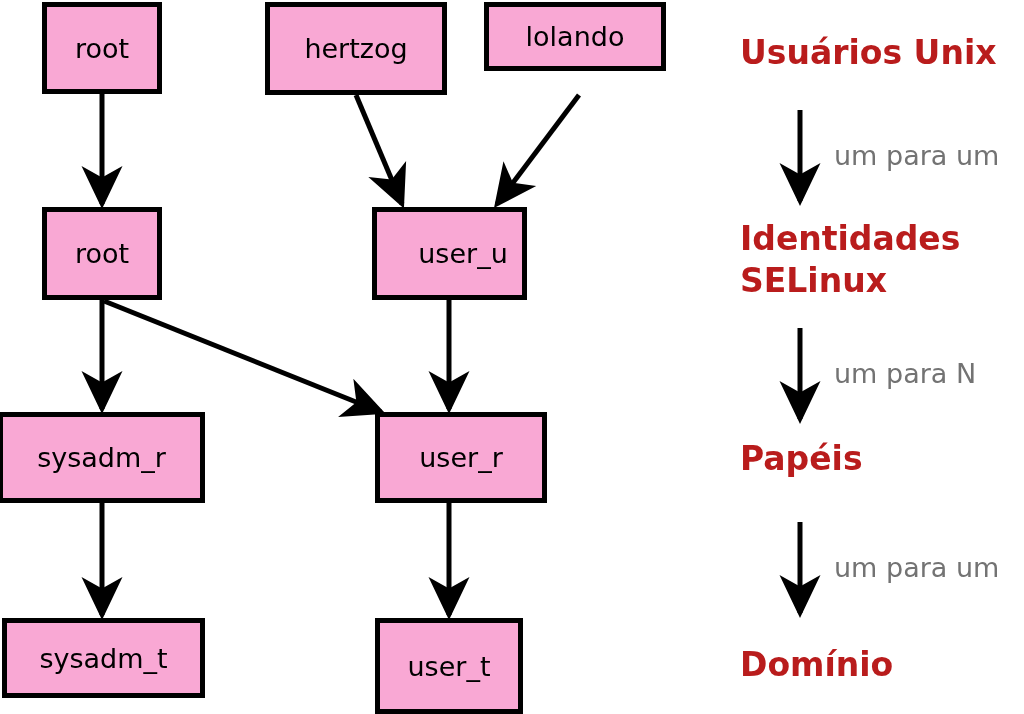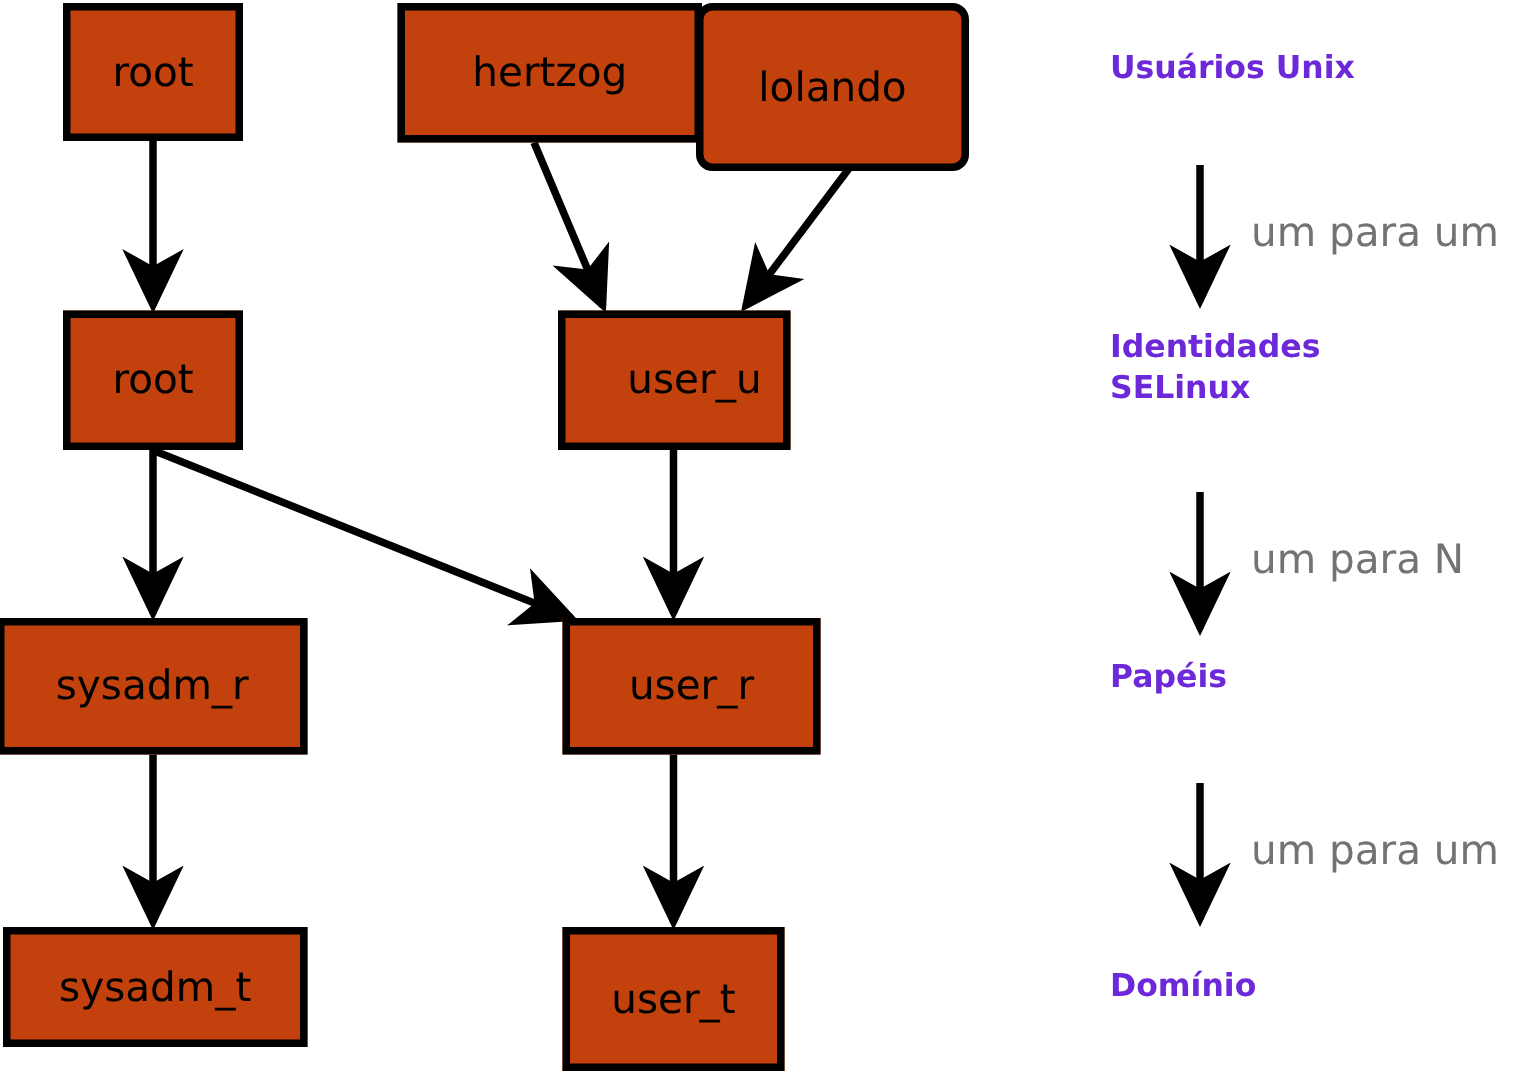--- a/index.html
+++ b/index.html
@@ -21,39 +21,39 @@
     position: absolute;
     left: 0;
     top: 0;
     width: 1024px;
     height: 714px;
   }
   .node-box {
     position: absolute;
     box-sizing: border-box;
     border: 5px solid #000000;
-    background: #c2410c;
+    background: #f9a8d4;
     display: flex;
     align-items: center;
     justify-content: center;
   }
   .node-label {
     font-family: "DejaVu Sans", sans-serif;
     font-size: 27px;
     font-weight: 400;
     color: #000000;
     line-height: 1;
     white-space: nowrap;
   }
   .legend-title {
     position: absolute;
     font-family: "DejaVu Sans", sans-serif;
-    font-size: 21px;
+    font-size: 33px;
     font-weight: 700;
-    color: #6d28d9;
+    color: #b91c1c;
     white-space: nowrap;
     line-height: 1.28;
   }
   .legend-edge-label {
     position: absolute;
     font-family: "DejaVu Sans", sans-serif;
     font-size: 27px;
     font-weight: 400;
     color: #737373;
     white-space: nowrap;
@@ -90,25 +90,25 @@
 
     <line x1="800" y1="110" x2="800" y2="201" stroke="#000000" stroke-width="5" marker-end="url(#arrowhead)"></line>
     <line x1="800" y1="328" x2="800" y2="419" stroke="#000000" stroke-width="5" marker-end="url(#arrowhead)"></line>
     <line x1="800" y1="522" x2="800" y2="613" stroke="#000000" stroke-width="5" marker-end="url(#arrowhead)"></line>
   </svg>
 
   <div class="node-box" style="left:42px; top:2px; width:120px; height:92px;">
     <span class="node-label">root</span>
   </div>
 
-  <div class="node-box" style="left:265px; top:2px; width:203px; height:93px;">
+  <div class="node-box" style="left:265px; top:2px; width:182px; height:93px;">
     <span class="node-label">hertzog</span>
   </div>
 
-  <div class="node-box" style="left:464px; top:2px; width:182px; height:112px;border-radius:11px;">
+  <div class="node-box" style="left:484px; top:2px; width:182px; height:69px;">
     <span class="node-label">lolando</span>
   </div>
 
   <div class="node-box" style="left:42px; top:207px; width:120px; height:93px;">
     <span class="node-label">root</span>
   </div>
 
   <div class="node-box" style="left:372px; top:207px; width:155px; height:93px;padding-left:27px;">
     <span class="node-label">user_u</span>
   </div>

